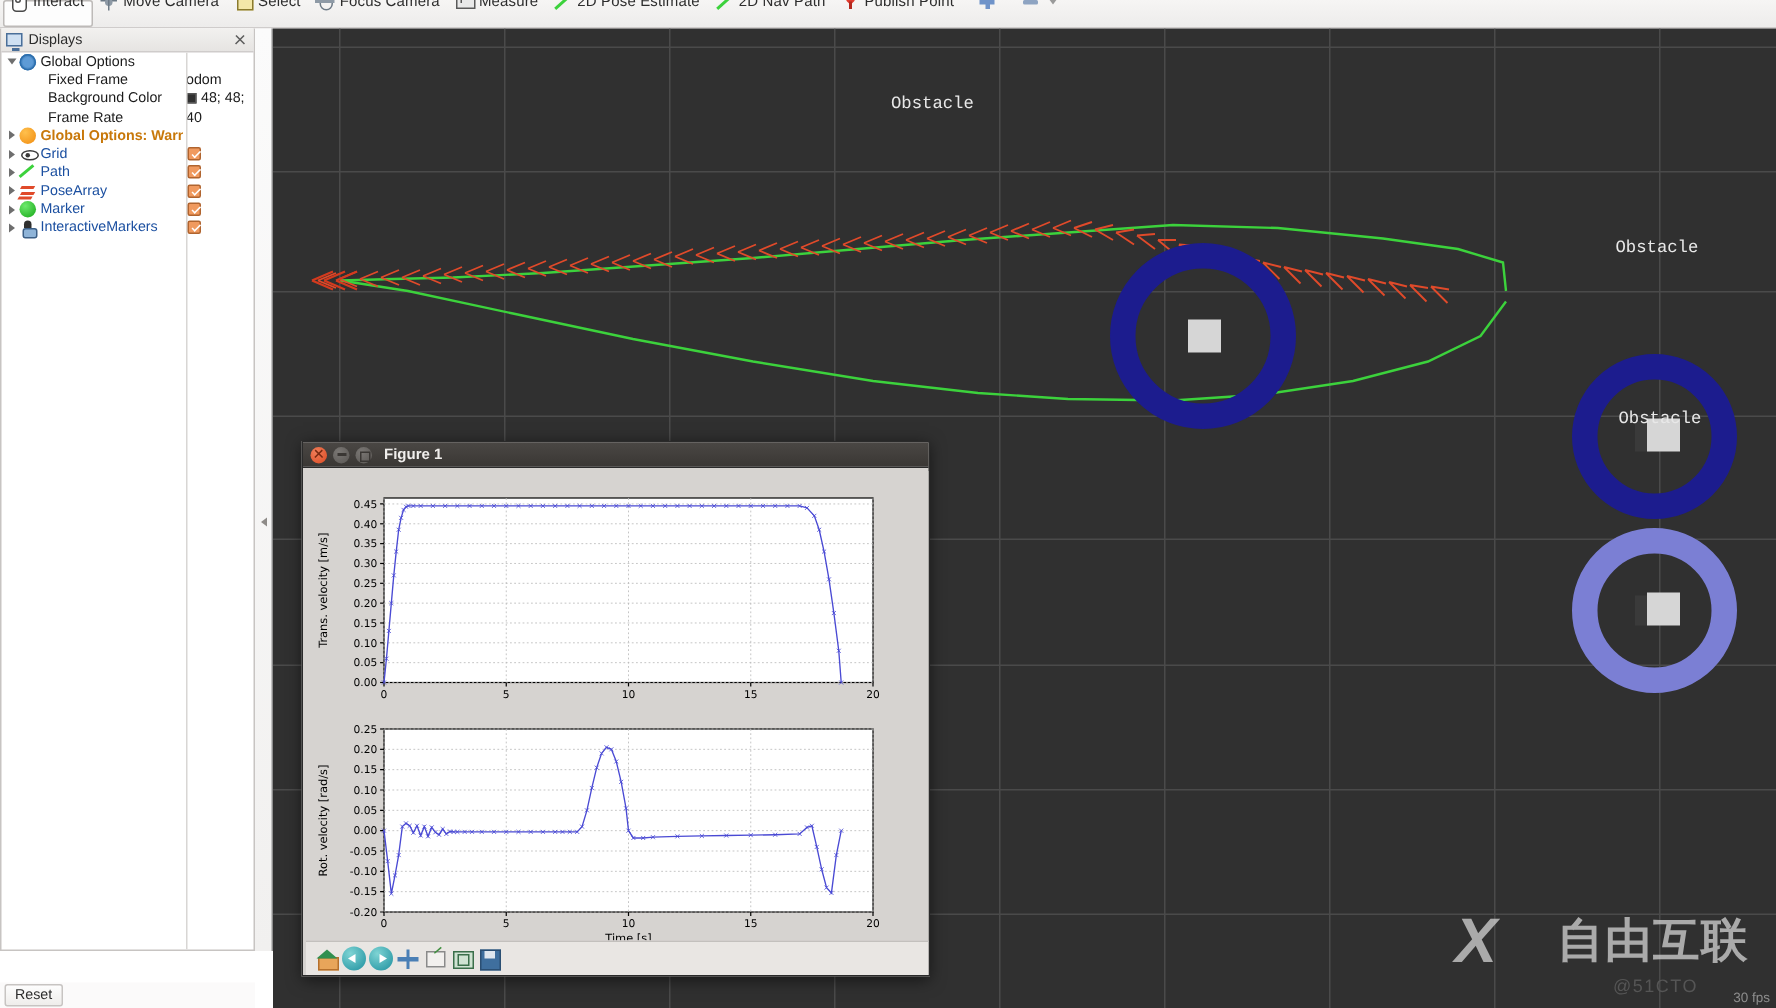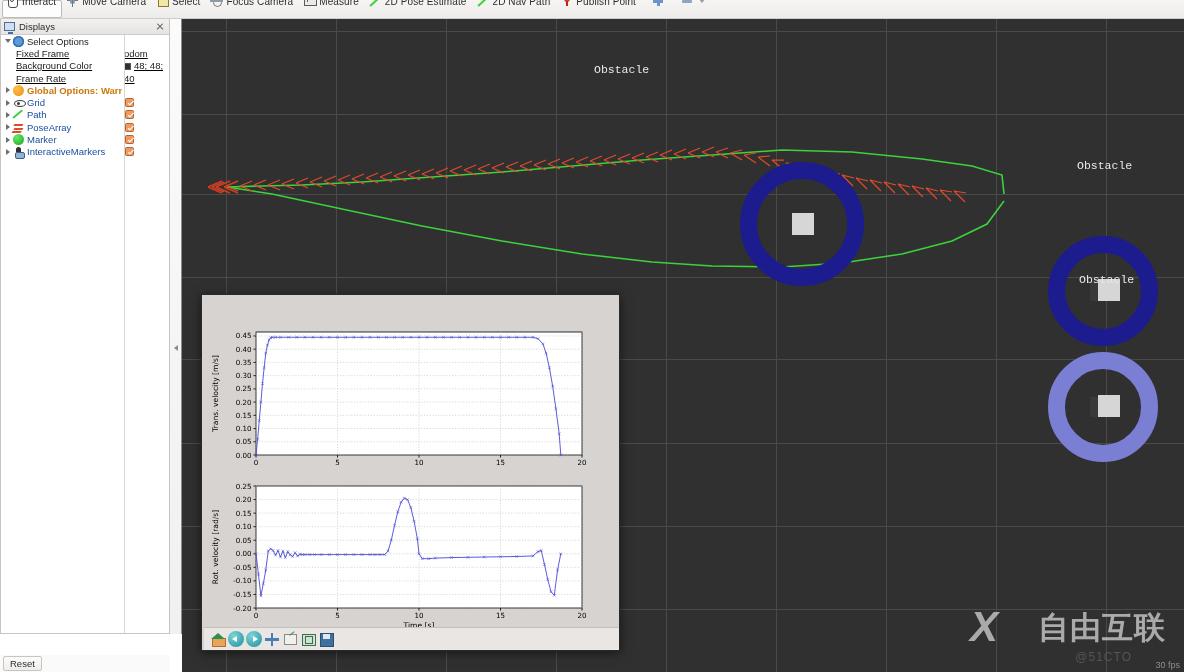--- a/index.html
+++ b/index.html
@@ -70,21 +70,21 @@
   #tree { flex: 1; overflow: hidden; position: relative; font-size: 9.5px; }
   #tree-col-div { position:absolute; left:123px; top:0; bottom:0; width:1px; background:#d8d6d4; }
   .trow { display: flex; align-items: center; height: 12.3px; padding-left: 2px; }
   .twist { width: 10px; flex: 0 0 10px; display:flex; align-items:center; justify-content:center; }
   .twist i { width:0;height:0;display:block; }
   .twist.closed i { border-top:3.2px solid transparent;border-bottom:3.2px solid transparent;border-left:4.4px solid #6e6e6e; }
   .twist.open i { border-left:3.2px solid transparent;border-right:3.2px solid transparent;border-top:4.4px solid #6e6e6e; }
   .ticon2 { width:11px;height:11px;flex:0 0 11px;margin-right:3px;position:relative; }
   .tlabel { flex:1; white-space:nowrap; overflow:hidden; }
   .tval { width:47px; flex:0 0 47px; color:#1a1a1a; white-space:nowrap; overflow:hidden; padding-left:2px; }
-  .indent { padding-left: 15px; text-decoration: underline; }
+  .indent { padding-left: 31px; }
   .blue { color:#1b4fa0; font-weight:normal; }
   .orange { color:#c8780a; font-weight:bold; }
   .plain { color:#1a1a1a; }
 
   
   .i-gear{border-radius:50%;background:radial-gradient(circle,#5e9bd6 40%,#2d6fae 70%);box-shadow:0 0 0 1px #2d6fae inset;}
   .i-warn{border-radius:50%;background:radial-gradient(circle at 35% 30%,#ffc04d,#f08c10);}
   .i-grid::before{content:"";position:absolute;left:0.5px;top:3px;width:10px;height:5px;border:1.2px solid #3a3a3a;border-radius:50%;}
   .i-grid::after{content:"";position:absolute;left:4px;top:4.5px;width:3px;height:3px;border-radius:50%;background:#3a3a3a;}
   .i-path::before{content:"";position:absolute;left:0px;top:8px;width:12px;height:1.8px;background:#3cd23c;transform:rotate(-40deg);transform-origin:left center;}
@@ -274,21 +274,21 @@
     </div>
 
     <div id="tree">
       <div id="tree-col-div"></div>
 
       <div class="trow">
         <span class="twist open">
             <i></i>
           </span>
         <span class="ticon2 i-gear"></span>
-        <span class="tlabel plain">Select Options</span>
+        <span class="tlabel plain">Global Options</span>
         <span class="tval"></span>
       </div>
 
       <div class="trow indent">
         <span class="tlabel plain">Fixed Frame</span>
         <span class="tval">odom</span>
       </div>
 
       <div class="trow indent">
         <span class="tlabel plain">Background Color</span>
@@ -485,20 +485,26 @@
 
     <div id="watermark">
       <span id="wm-x">X</span>
       <span id="wm-cn">自由互联</span>
     </div>
     <div id="wm-sub">@51CTO</div>
     <div id="fps">30 fps</div>
   </div>
 
   <div id="figwin">
+    <div id="fig-title">
+      <span class="wbtn close"></span>
+      <span class="wbtn min"></span>
+      <span class="wbtn max"></span>
+      <span id="fig-title-text">Figure 1</span>
+    </div>
 
     <div id="fig-canvas">
       <svg id="plot-svg" viewBox="0 0 415 313" width="415" height="313">
           <g>
             <rect x="52" y="18" width="326" height="123" class="axes-bg"></rect>
             <line x1="52" y1="141" x2="378" y2="141" class="gridl"></line>
             <line x1="49.4" y1="141" x2="52" y2="141" class="tickl"></line>
             <text x="47.5" y="143.5" class="ticktxt" text-anchor="end">0.00</text>
             <line x1="52" y1="127.7741935483871" x2="378" y2="127.7741935483871" class="gridl"></line>
             <line x1="49.4" y1="127.7741935483871" x2="52" y2="127.7741935483871" class="tickl"></line>

